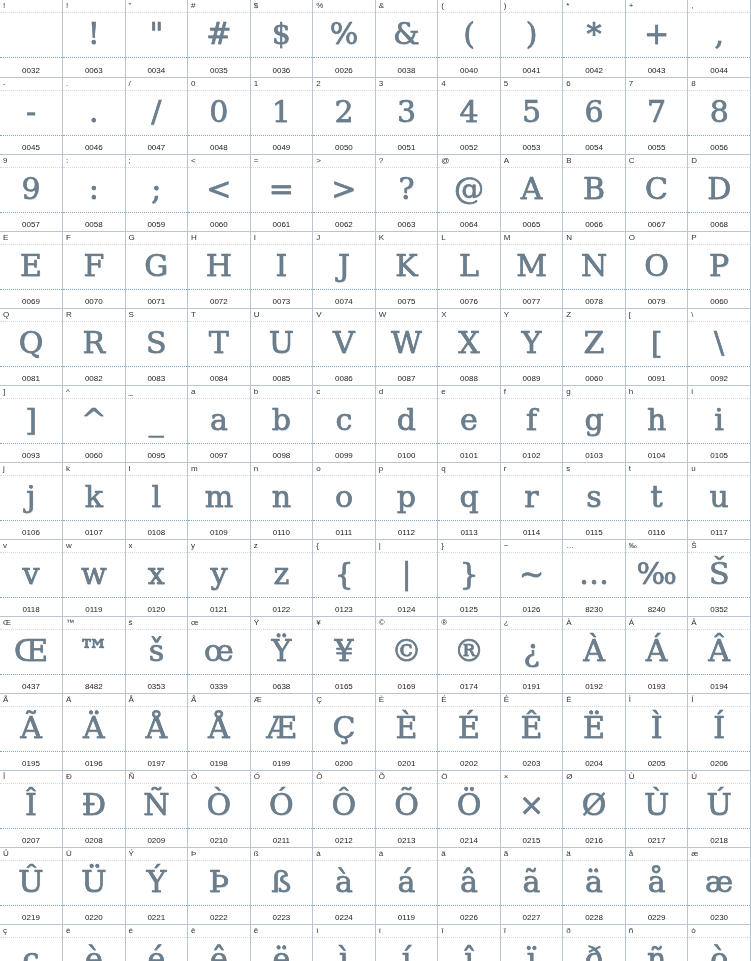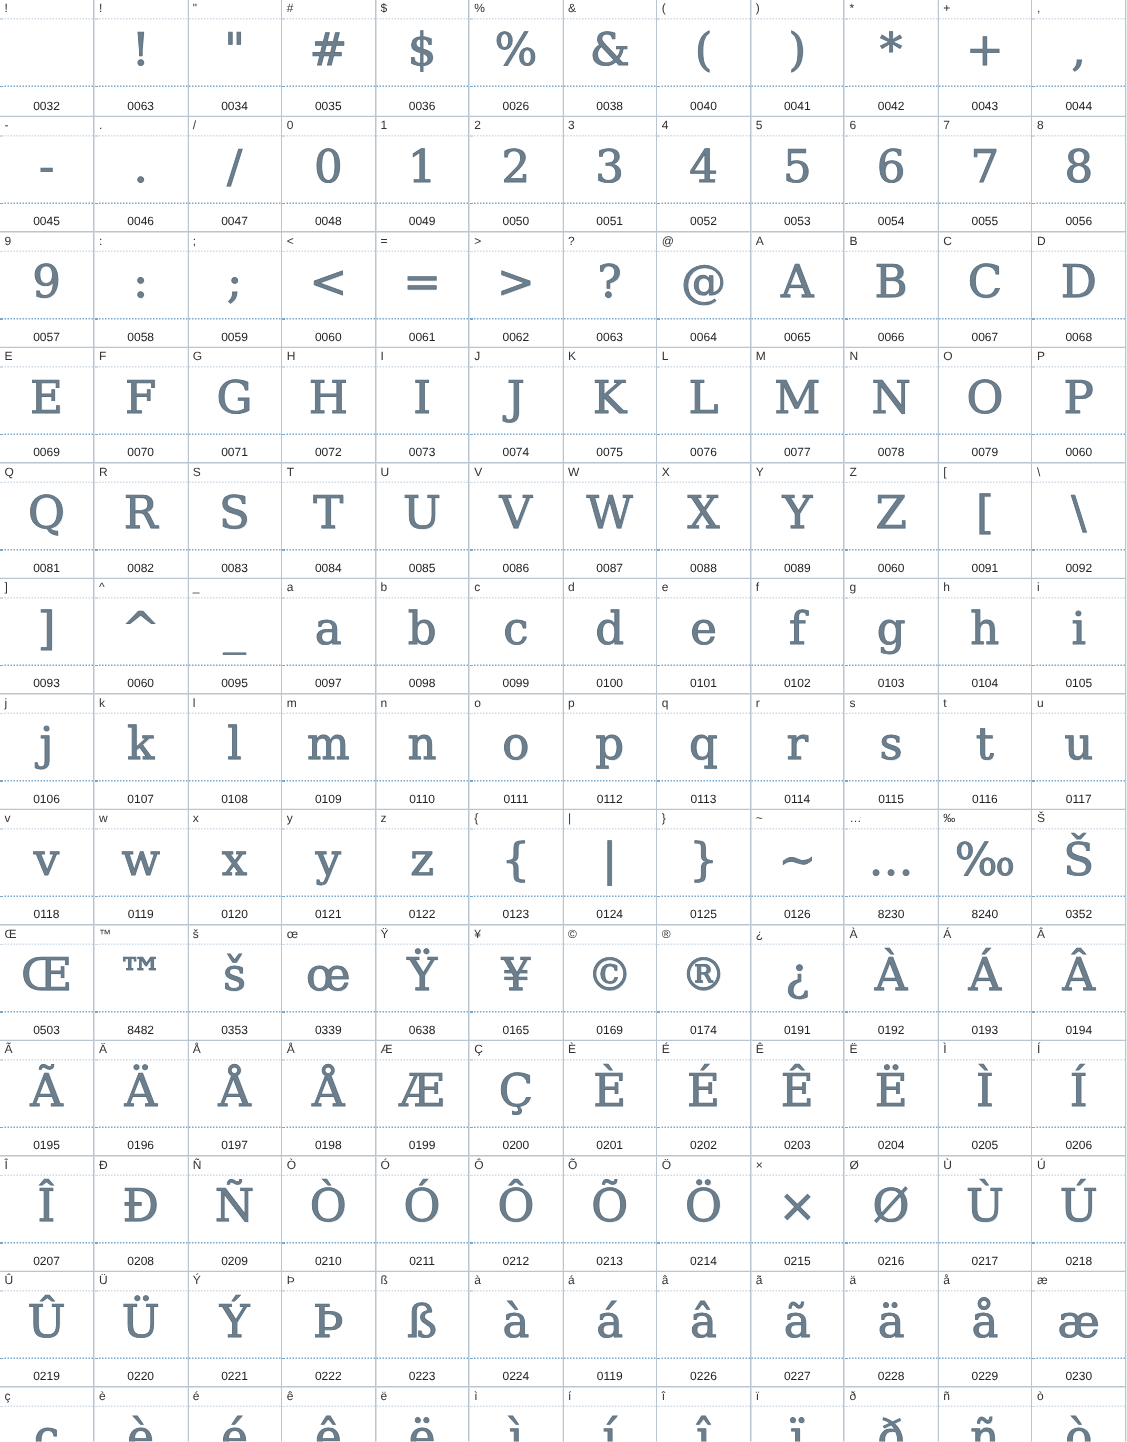--- a/index.html
+++ b/index.html
@@ -778,21 +778,21 @@
           <div class="glyph">Š</div>
           <div class="code-label">0352</div>
         </td>
       </tr>
       <tr class="row">
         <td class="cell">
           <div class="topline"></div>
           <div class="baseline"></div>
           <div class="char-label">Œ</div>
           <div class="glyph">Œ</div>
-          <div class="code-label">0503</div>
+          <div class="code-label">0437</div>
         </td>
         <td class="cell">
           <div class="topline"></div>
           <div class="baseline"></div>
           <div class="char-label">™</div>
           <div class="glyph">™</div>
           <div class="code-label">8482</div>
         </td>
         <td class="cell">
           <div class="topline"></div>

